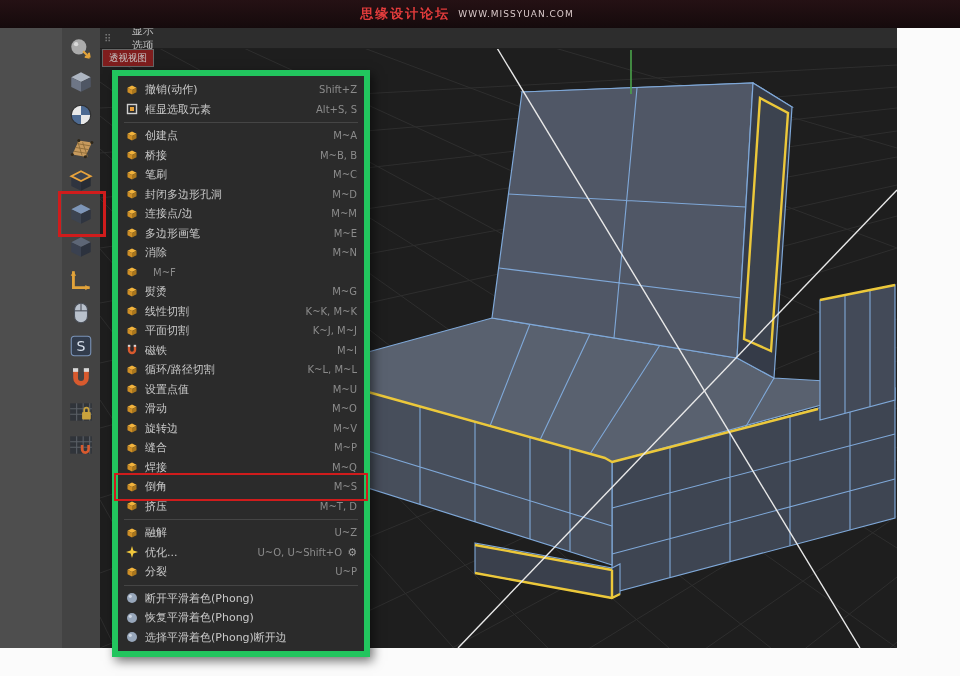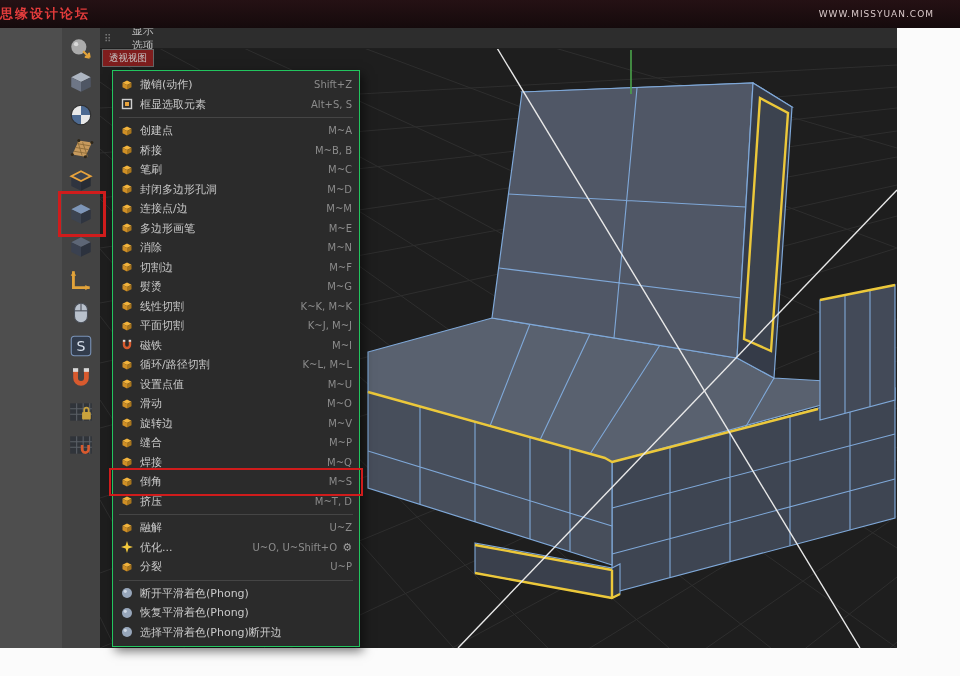--- a/index.html
+++ b/index.html
@@ -2,21 +2,21 @@
 <html><head>
 <meta charset="utf-8">
 <style>
   html,body{margin:0;padding:0;background:#9a9a9a;}
   #stage{position:relative;width:960px;height:676px;overflow:hidden;background:#4b4b4b;
          font-family:"DejaVu Sans",sans-serif;-webkit-font-smoothing:antialiased;}
   .abs{position:absolute;}
 
   
   .banner{left:0;top:0;width:960px;height:28px;background:linear-gradient(#251114,#150a0c);
-          display:flex;align-items:center;justify-content:space-between;z-index:6;}
+          display:flex;align-items:center;justify-content:center;z-index:6;}
   .site-name{color:#e23c3c;font-size:13px;font-weight:bold;letter-spacing:2px;}
   .site-url{color:#d9c9c9;font-size:9px;letter-spacing:1px;margin-left:8px;margin-right:26px;}
 
   
   .left-strip{left:0;top:28px;width:62px;height:620px;background:#4e4e4e;z-index:2;}
   .toolcol{left:62px;top:28px;width:38px;height:620px;background:#434343;z-index:2;}
   .tool{width:38px;height:33px;display:flex;align-items:center;justify-content:center;}
   .tool svg{display:block;}
 
   
@@ -24,21 +24,21 @@
            display:flex;align-items:center;z-index:3;}
   .grip{color:#7a7a7a;font-size:10px;margin:0 6px 0 4px;}
   .mbitem{color:#bdbdbd;font-size:11px;margin:0 9px;white-space:nowrap;cursor:default;}
 
   
   .viewport{left:100px;top:48px;width:797px;height:600px;background:#1e1e1e;z-index:1;}
   .vtab{left:102px;top:49px;height:13px;padding:1px 6px 2px 6px;background:#7f1d1d;border:1px solid #666;
         color:#c6c6c6;font-size:9.5px;line-height:13px;z-index:4;}
 
   
-  .ctxmenu{left:112px;top:70px;width:246px;background:#2b2b2b;border:1px solid #22c55e;
+  .ctxmenu{left:112px;top:70px;width:246px;background:#2b2b2b;border:6px solid #22c55e;
            box-shadow:3px 4px 10px rgba(0,0,0,.55);z-index:10;padding:4px 0;}
   .mrow{display:flex;align-items:center;height:19.5px;padding:0 7px 0 8px;position:relative;}
   .mrow .mi{width:19px;display:flex;align-items:center;}
   .mrow .ml{flex:1;color:#c9c9c9;font-size:11px;white-space:nowrap;overflow:hidden;}
   .mrow .ms{color:#8b8b8b;font-size:10px;margin-left:8px;white-space:nowrap;}
   .mrow .mt{color:#a0a0a0;font-size:11px;margin-left:5px;}
   .mrow.hl{outline:2px solid #d01c1c;outline-offset:2px;z-index:5;}
   .msep{height:1px;background:#454545;margin:3px 6px;}
 
   
@@ -349,21 +349,20 @@
         <span class="ms">M~N</span>
       </div>
       <div class="mrow">
         <span class="mi">
           <svg width="12" height="12" viewBox="0 0 24 24">
             <polygon points="12,3 21,7.5 12,12 3,7.5" fill="#f2b33c"></polygon>
             <polygon points="3,7.5 12,12 12,21 3,16.5" fill="#cf8f26"></polygon>
             <polygon points="12,12 21,7.5 21,16.5 12,21" fill="#a9761d"></polygon>
           </svg>
         </span>
-        <span class="ml">切割边</span>
         <span class="ms">M~F</span>
       </div>
       <div class="mrow">
         <span class="mi">
           <svg width="12" height="12" viewBox="0 0 24 24">
             <polygon points="12,3 21,7.5 12,12 3,7.5" fill="#f2b33c"></polygon>
             <polygon points="3,7.5 12,12 12,21 3,16.5" fill="#cf8f26"></polygon>
             <polygon points="12,12 21,7.5 21,16.5 12,21" fill="#a9761d"></polygon>
           </svg>
         </span>

